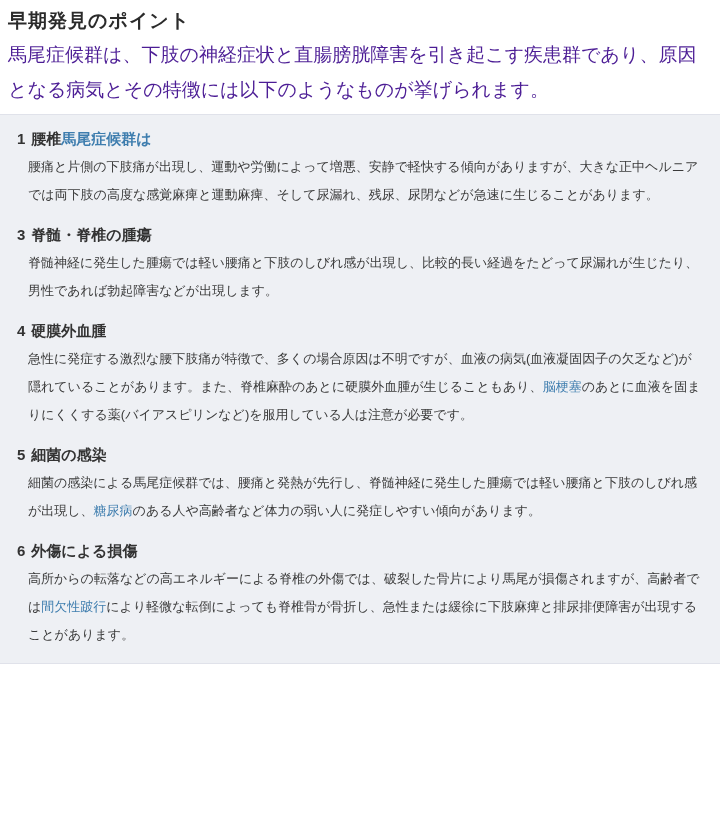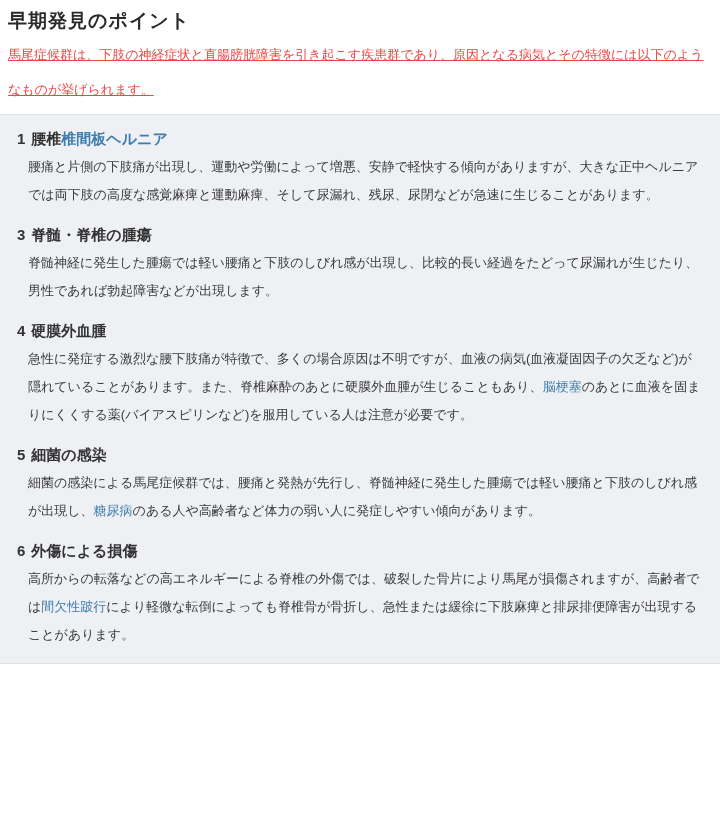--- a/index.html
+++ b/index.html
@@ -18,25 +18,24 @@
     padding: 6px 10px 0 8px;
   }
   .page-title {
     font-size: 19px;
     font-weight: bold;
     color: #2b2b2b;
     letter-spacing: 1px;
     margin: 2px 0 3px 0;
   }
   .intro {
-    font-size: 13px;
+    font-size: 19px;
     line-height: 35px;
     margin: 0 0 7px 0;
-    color: #ef4444;
-    text-decoration: underline;
+    color: #4c1d95;
   }
   .causes-box {
     background: var(--box-bg, #eef0f4);
     border-top: 1px solid var(--box-border, #e0e2ea);
     border-bottom: 1px solid var(--box-border, #e0e2ea);
     padding: 10px 16px 10px 17px;
   }
   .cause-section {
     margin-bottom: 12px;
   }
@@ -73,21 +72,21 @@
 </head>
 <body>
 
 <div class="header">
   <h1 class="page-title">早期発見のポイント</h1>
   <p class="intro">馬尾症候群は、下肢の神経症状と直腸膀胱障害を引き起こす疾患群であり、原因となる病気とその特徴には以下のようなものが挙げられます。</p>
 </div>
 
 <div class="causes-box">
     <div class="cause-section">
-      <div class="cause-heading"><span class="cause-number">1</span><span>腰椎</span><a class="link">椎間板ヘルニア</a></div>
+      <div class="cause-heading"><span class="cause-number">1</span><span>腰椎</span><a class="link">馬尾症候群は</a></div>
       <div class="cause-body">
         <p class="cause-paragraph"><span>腰痛と片側の下肢痛が出現し、運動や労働によって増悪、安静で軽快する傾向がありますが、大きな正中ヘルニアでは両下肢の高度な感覚麻痺と運動麻痺、そして尿漏れ、残尿、尿閉などが急速に生じることがあります。</span></p>
       </div>
     </div>
     <div class="cause-section">
       <div class="cause-heading"><span class="cause-number">3</span><span>脊髄・脊椎の腫瘍</span></div>
       <div class="cause-body">
         <p class="cause-paragraph"><span>脊髄神経に発生した腫瘍では軽い腰痛と下肢のしびれ感が出現し、比較的長い経過をたどって尿漏れが生じたり、男性であれば勃起障害などが出現します。</span></p>
       </div>
     </div>

